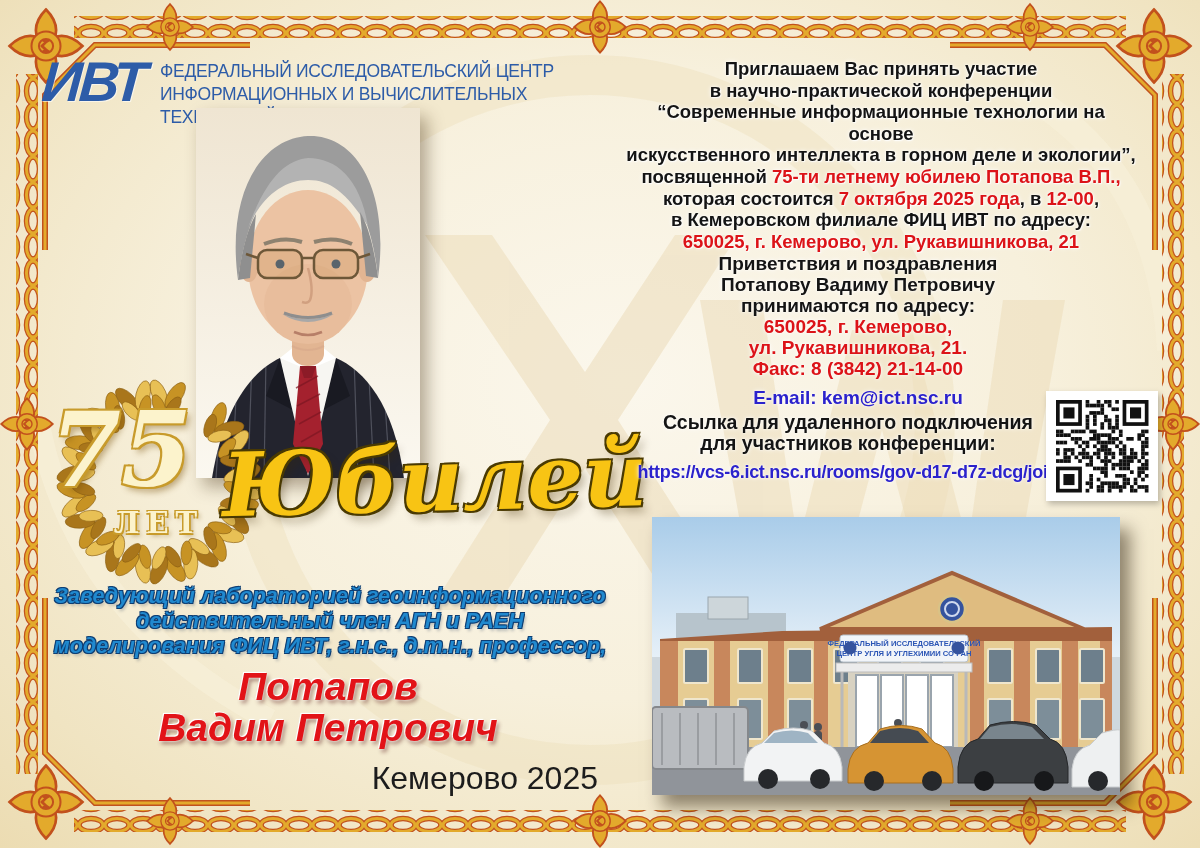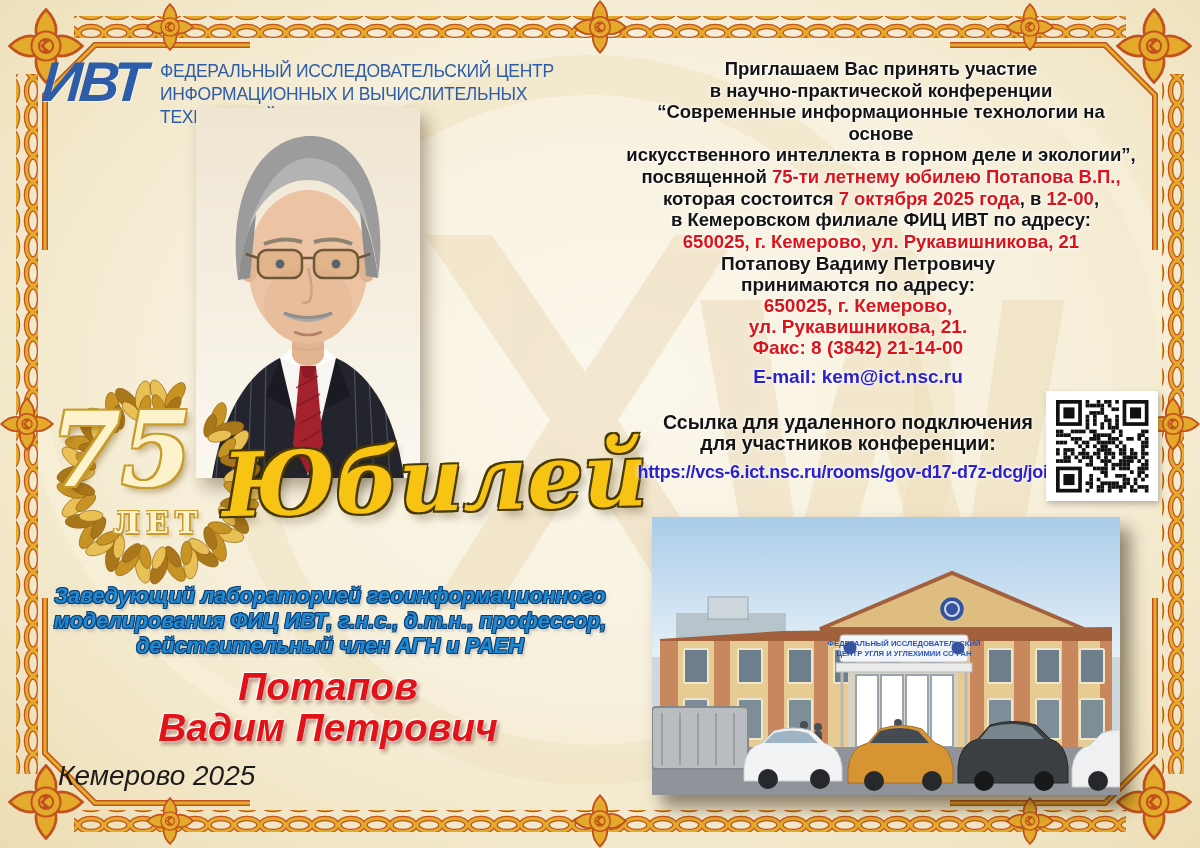--- a/index.html
+++ b/index.html
@@ -47,22 +47,22 @@
   }
   
   .position-block{left:28px;top:584px;width:604px;text-align:center;
     font-weight:bold;font-style:italic;font-size:21.5px;line-height:25px;color:#2089cf;
     text-shadow:-1px -1px 0 #0e3e73,1px -1px 0 #0e3e73,-1px 1px 0 #0e3e73,1px 1px 0 #0e3e73,2px 3px 3px rgba(0,30,70,.25);
   }
   .name-block{left:58px;top:666px;width:540px;text-align:center;
     font-weight:bold;font-style:italic;font-size:39px;line-height:41px;color:#e21318;
     text-shadow:0 0 3px #fff,-1px -1px 0 #fff,2px 3px 4px rgba(70,0,0,.45);
   }
-  .city-year{left:58px;top:760px;width:540px;text-align:left;
-    font-style:italic;font-size:28px;color:#1c1c1c;
+  .city-year{left:58px;top:760px;width:540px;text-align:right;
+    font-size:32px;color:#1c1c1c;
   }
   
   .rcol-line{display:block;}
   .invite{left:626px;top:58px;width:510px;text-align:center;
     font-weight:bold;font-size:18.5px;line-height:21.6px;color:#141414;
     text-shadow:0 0 5px rgba(255,255,255,.95),0 0 2px rgba(255,255,255,.9),1px 1px 1px rgba(255,255,255,.8);
   }
   .greetings{left:628px;top:253px;width:460px;text-align:center;
     font-weight:bold;font-size:19px;line-height:21px;color:#141414;
     text-shadow:0 0 5px rgba(255,255,255,.95),0 0 2px rgba(255,255,255,.9);
@@ -305,22 +305,22 @@
         </g>
       </svg>
     <div class="num75">75</div>
     <div class="let75">ЛЕТ</div>
   </div>
 
   <div class="abs jubilee">Юбилей</div>
 
   <div class="abs position-block">
     <span class="rcol-line">Заведующий лабораторией геоинформационного</span>
+    <span class="rcol-line">действительный член АГН и РАЕН</span>
     <span class="rcol-line">моделирования ФИЦ ИВТ, г.н.с., д.т.н., профессор,</span>
-    <span class="rcol-line">действительный член АГН и РАЕН</span>
   </div>
 
   <div class="abs name-block">
     <span class="rcol-line">Потапов</span>
     <span class="rcol-line">Вадим Петрович</span>
   </div>
 
   <div class="abs city-year">Кемерово 2025</div>
 
   <div class="abs invite">
@@ -328,20 +328,21 @@
     <span class="rcol-line">в научно-практической конференции</span>
     <span class="rcol-line">“Современные информационные технологии на основе</span>
     <span class="rcol-line">искусственного интеллекта в горном деле и экологии”,</span>
     <span class="rcol-line"><span>посвященной </span><span class="red">75-ти летнему юбилею Потапова В.П.,</span></span>
     <span class="rcol-line"><span>которая состоится </span><span class="red">7 октября 2025 года</span><span>, в </span><span class="red">12-00</span><span>,</span></span>
     <span class="rcol-line">в Кемеровском филиале ФИЦ ИВТ по адресу:</span>
     <span class="rcol-line red">650025, г. Кемерово, ул. Рукавишникова, 21</span>
   </div>
 
   <div class="abs greetings">
+    <span class="rcol-line">Приветствия и поздравления</span>
     <span class="rcol-line">Потапову Вадиму Петровичу</span>
     <span class="rcol-line">принимаются  по адресу:</span>
     <span class="rcol-line red">650025, г. Кемерово,</span>
     <span class="rcol-line red">ул. Рукавишникова, 21.</span>
     <span class="rcol-line red">Факс: 8 (3842) 21-14-00</span>
     <span class="rcol-line blu">E-mail: kem@ict.nsc.ru</span>
   </div>
 
   <div class="abs remote">
     <span class="rcol-line">Ссылка для удаленного подключения</span>

